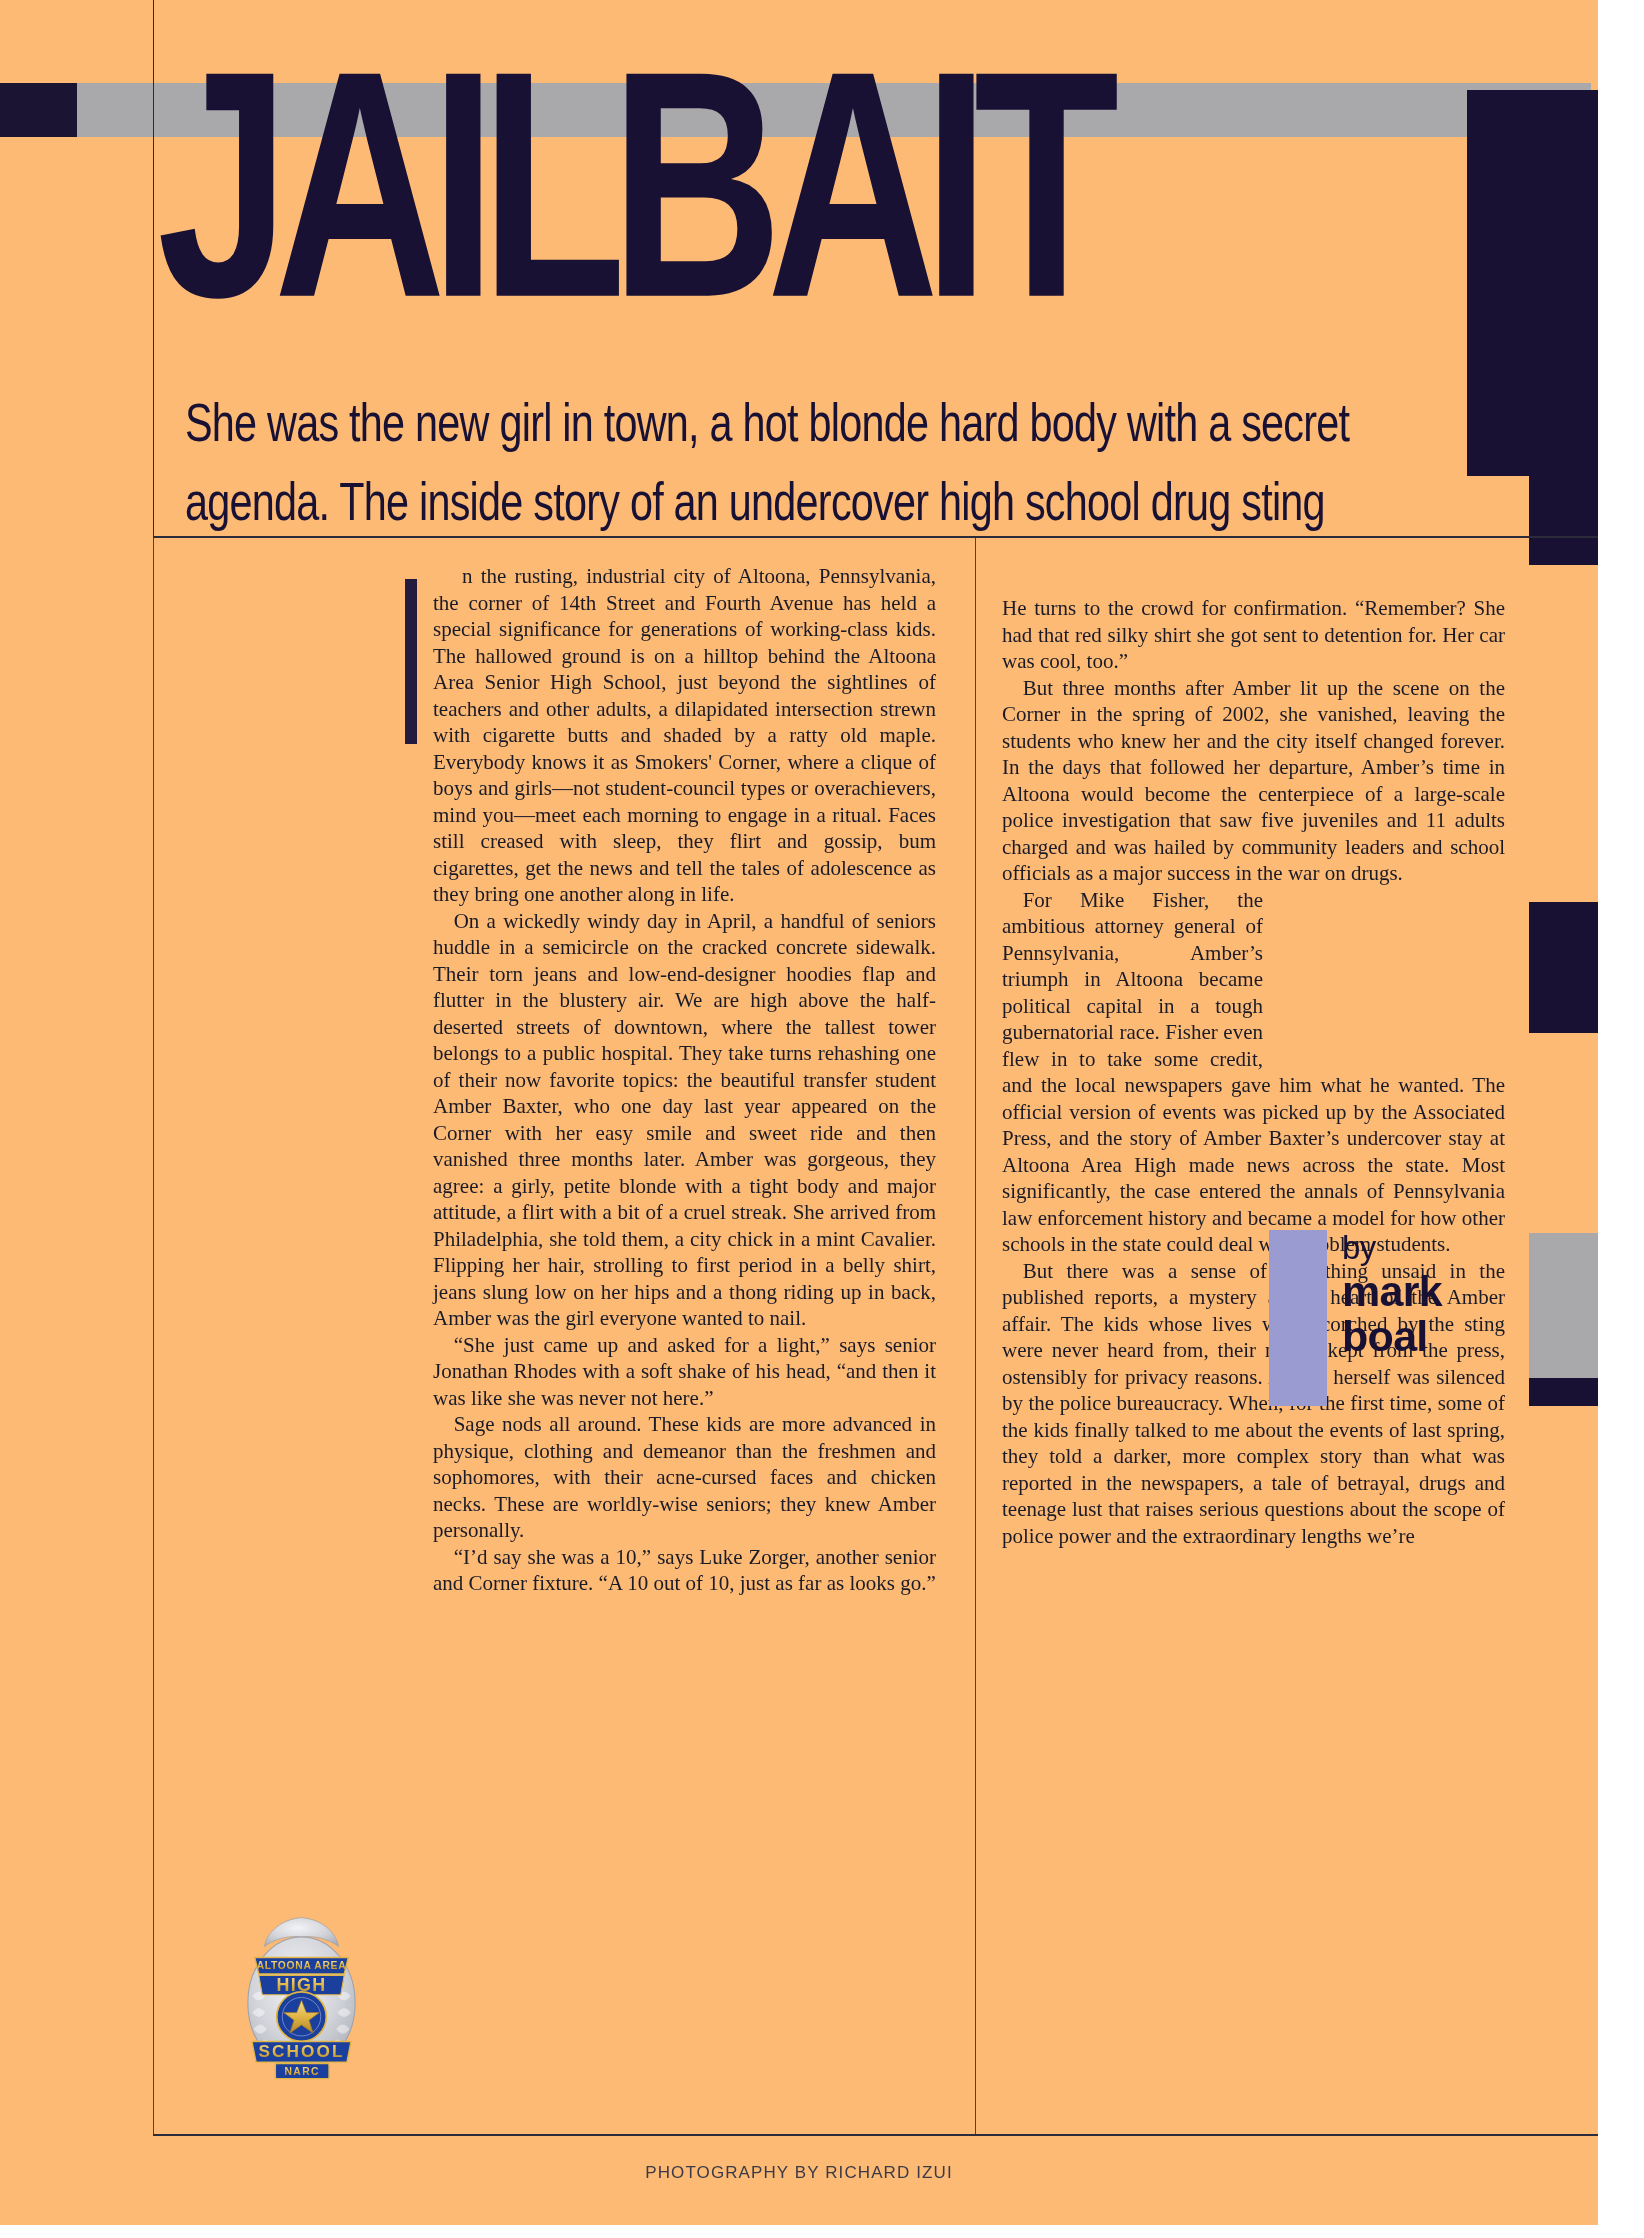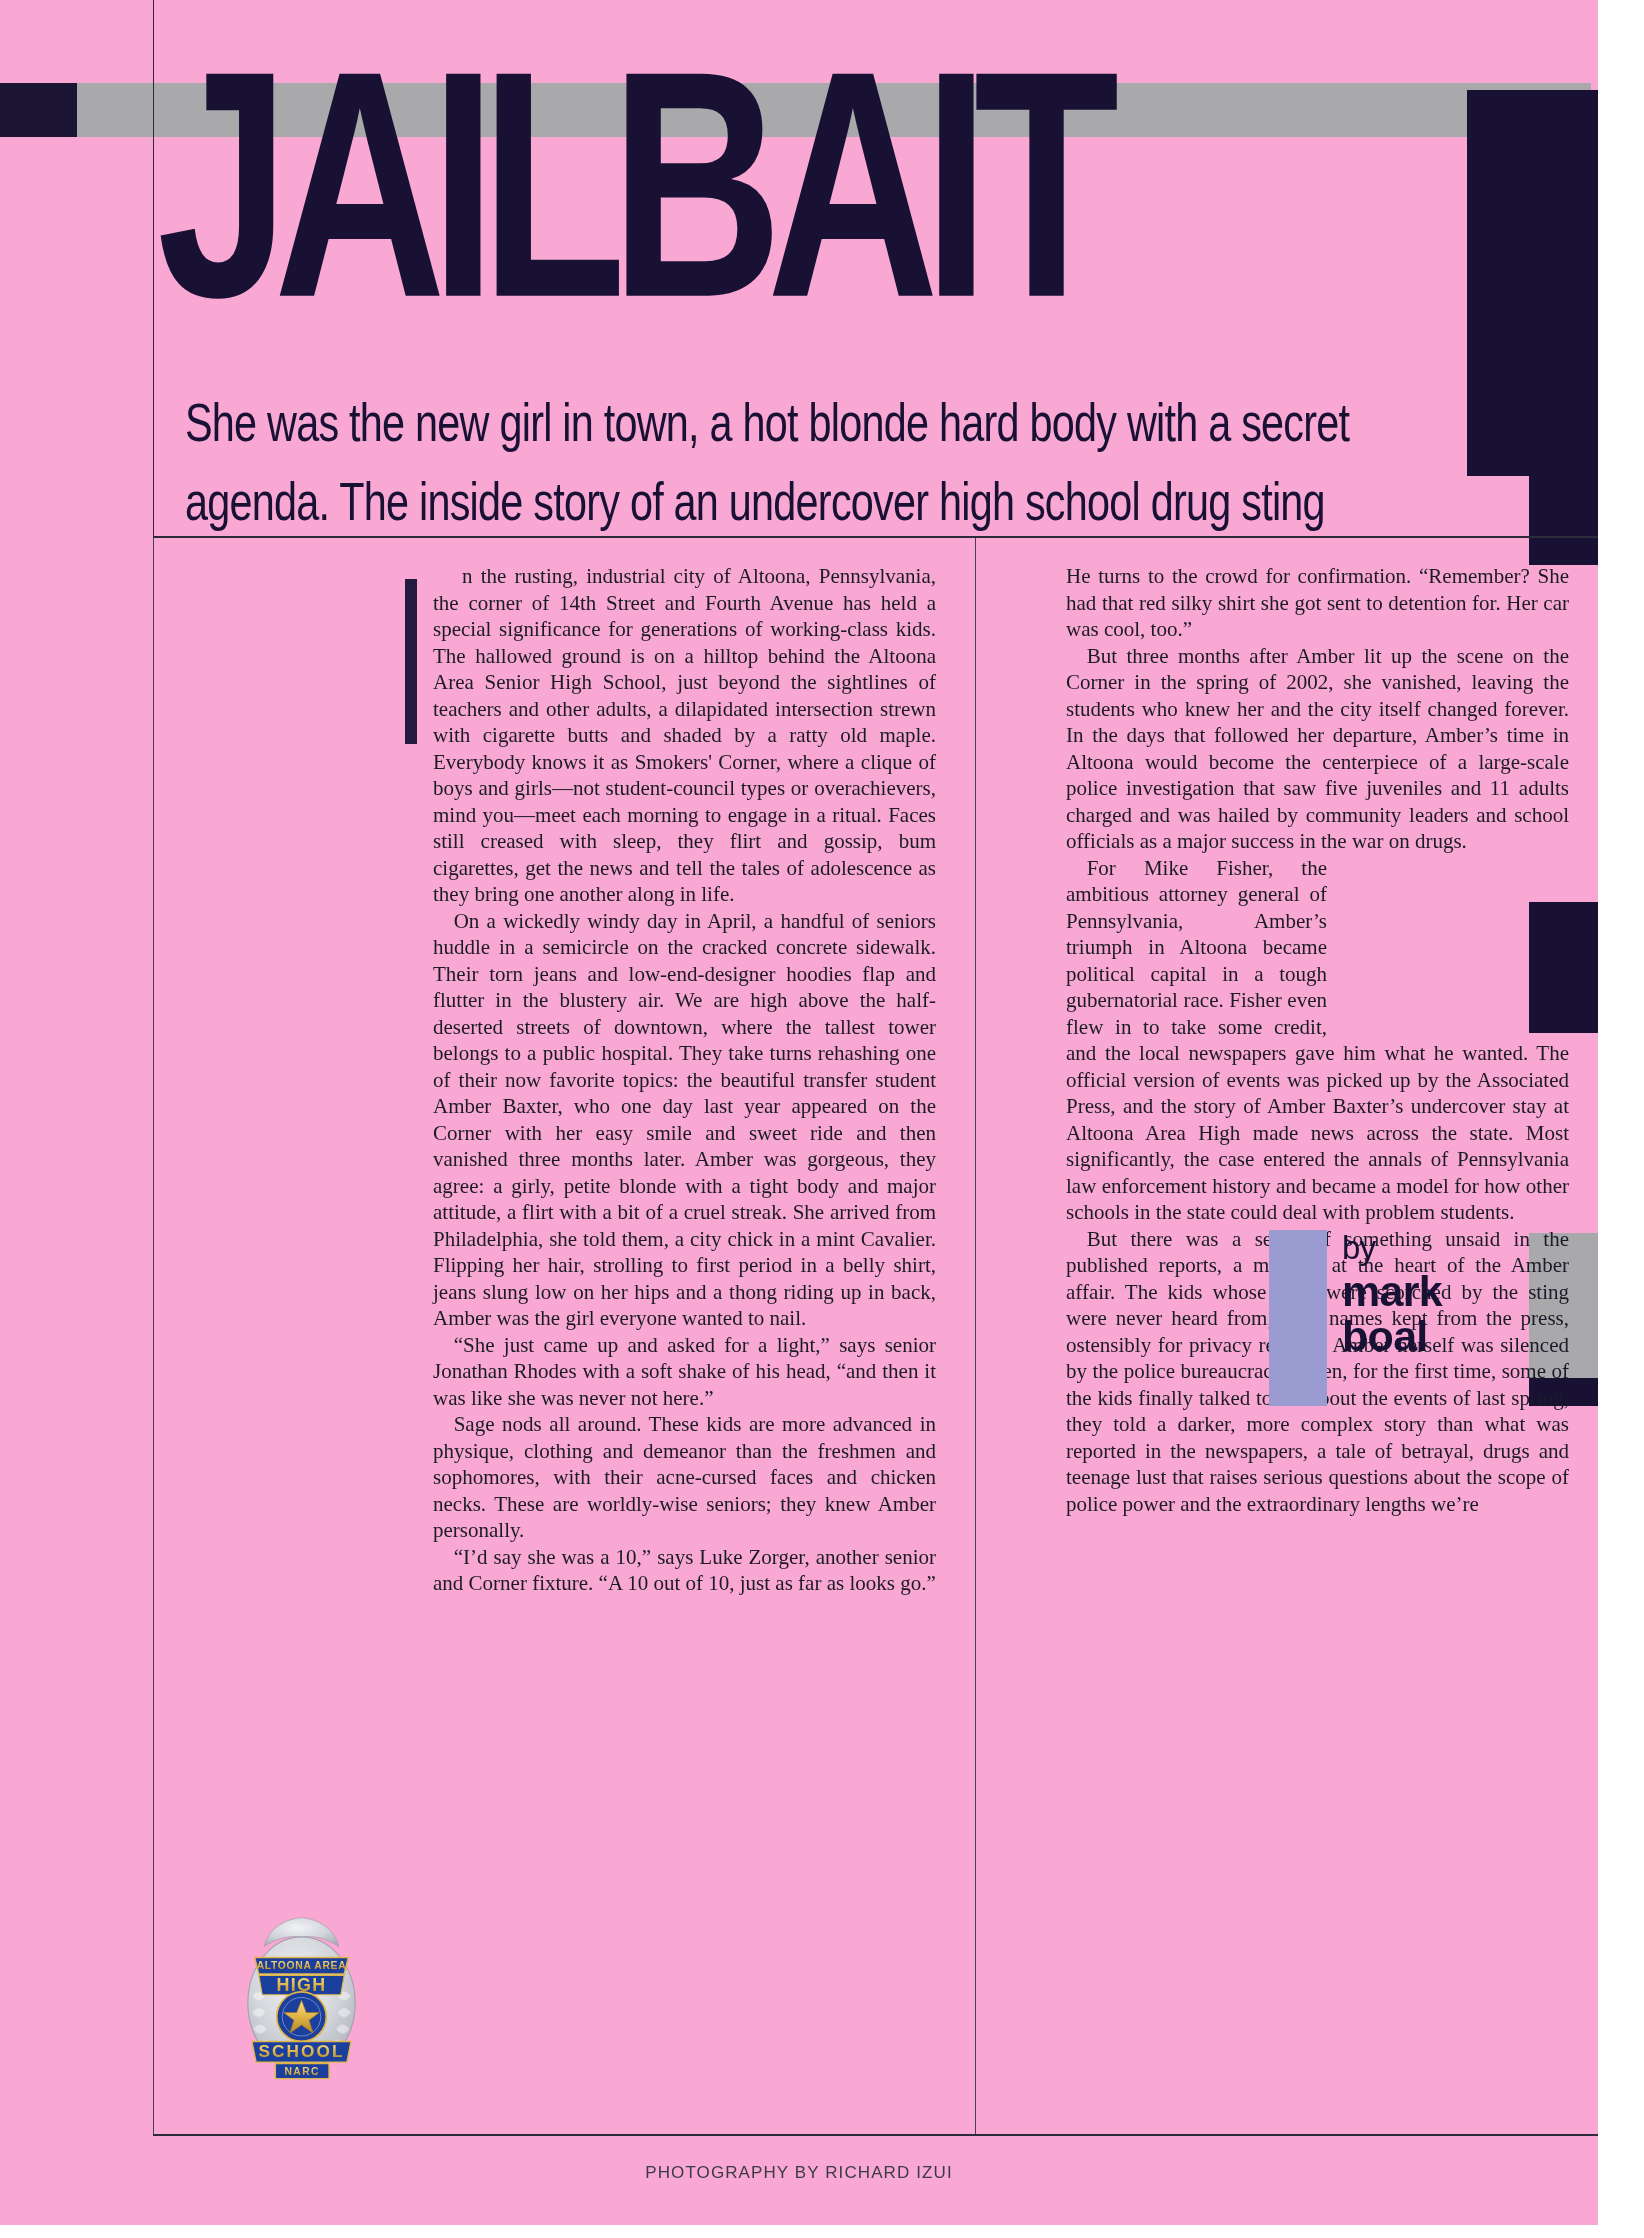--- a/index.html
+++ b/index.html
@@ -14,21 +14,21 @@
     position: relative;
     overflow: hidden;
     font-family: "Liberation Serif", serif;
     background: #fdfdf7;
   }
 
   
   #page {
     position: absolute;
     inset: 0;
-    background: #f9a8d4;
+    background: #fdba74;
     text-decoration: underline;
   }
 
   
   .right-gutter {
     position: absolute;
     top: 0; right: 0;
     width: 47px; height: 2239px;
     background: #ffffff;
     z-index: 40;
@@ -164,21 +164,21 @@
     width: 503px;
     font-family: "Liberation Serif", serif;
     font-size: 21px;
     line-height: 26.5px;
     color: #1b1b28;
     text-align: justify;
     text-justify: inter-word;
     hyphens: none;
   }
   .col.left  { left: 433px; }
-  .col.right { left: 1066px; }
+  .col.right { left: 1002px; margin-top: 32px; }
 
   .col p { margin: 0; text-indent: 20.7px; }
   .col p.first { text-indent: 0; }
   .col p em { font-style: italic; }
 
   
   .dropcap-bar {
     position: absolute;
     left: 405px; top: 579px;
     width: 11.7px; height: 165px;

